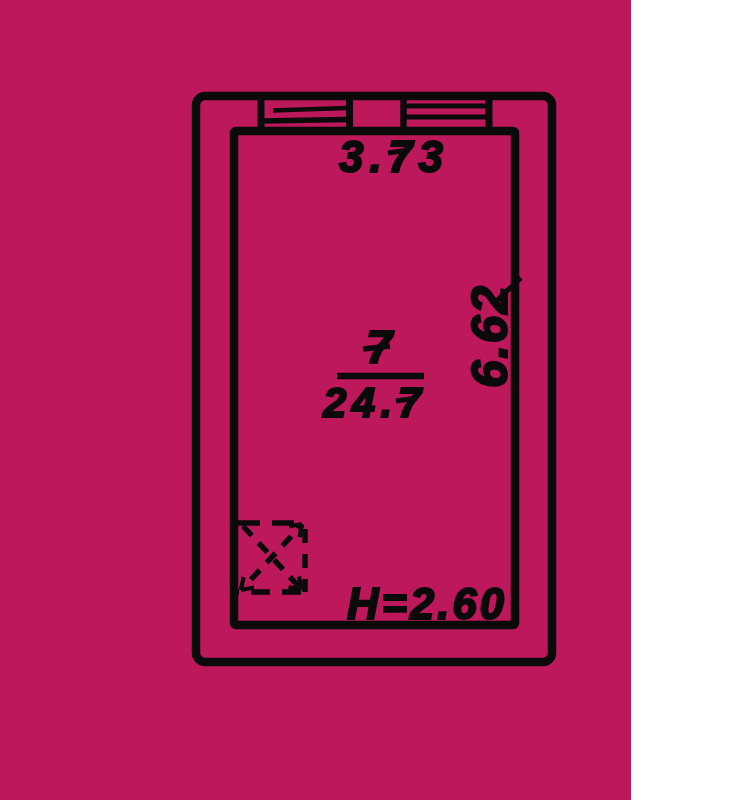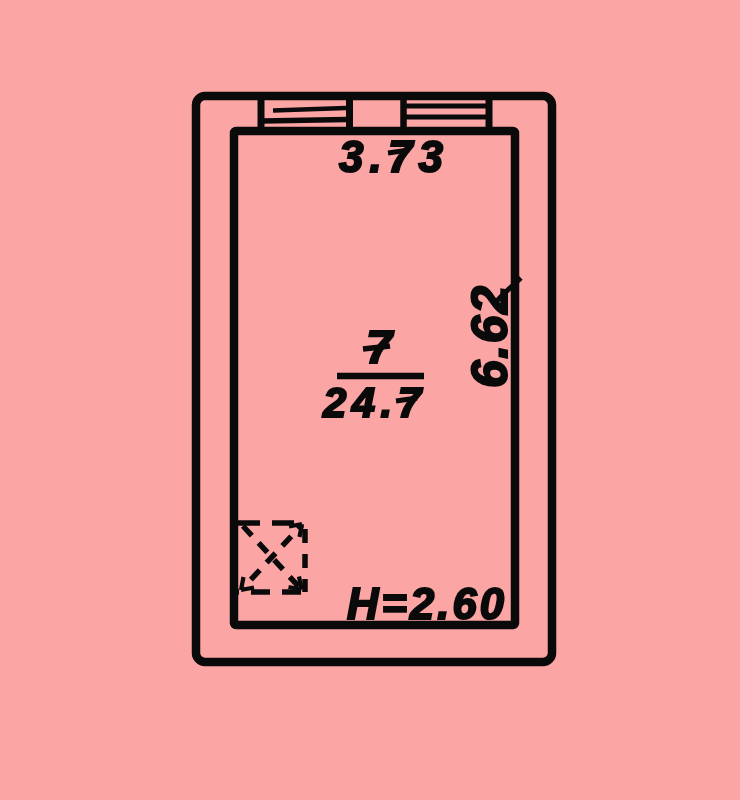--- a/index.html
+++ b/index.html
@@ -1,16 +1,16 @@
 <!DOCTYPE html>
 <html><head>
 <meta charset="utf-8">
 <style>
   html,body{margin:0;padding:0;background:#ffffff;}
-  .page{position:relative;width:740px;height:800px;background:#fca5a5;overflow:hidden;
+  .page{position:relative;width:631px;height:800px;background:#be185d;overflow:hidden;
         font-family:"Liberation Sans", sans-serif;}
   svg{position:absolute;left:0;top:0;}
   text{font-family:"Liberation Sans", sans-serif;font-weight:bold;font-style:italic;
        fill:#0a0a0a;stroke:#0a0a0a;stroke-width:2.1;}
 </style>
 </head>
 <body>
 <div class="page">
 <svg width="740" height="800" viewBox="0 0 740 800">
 

